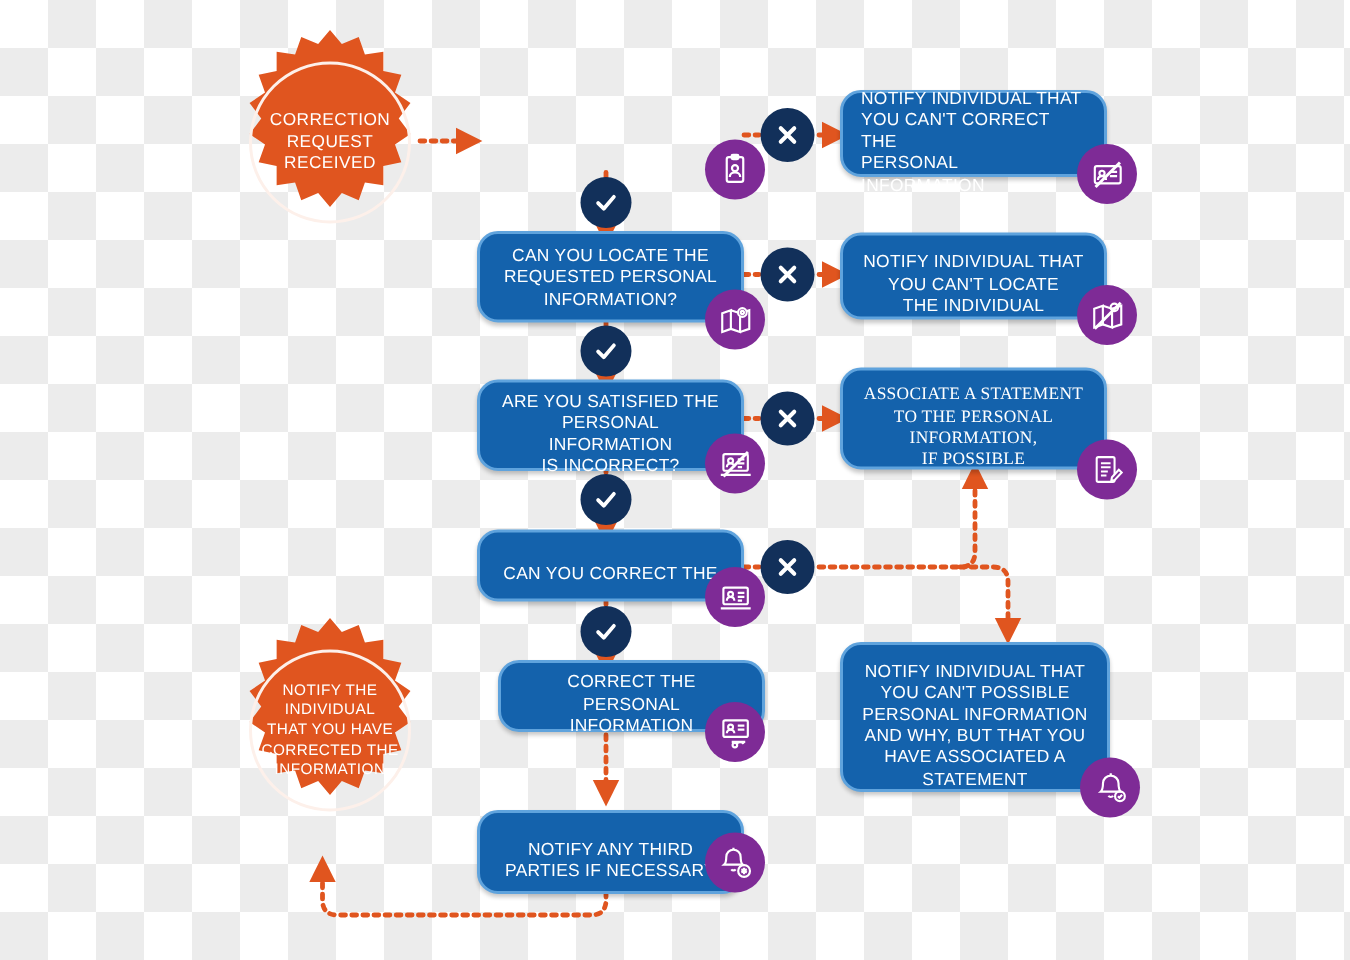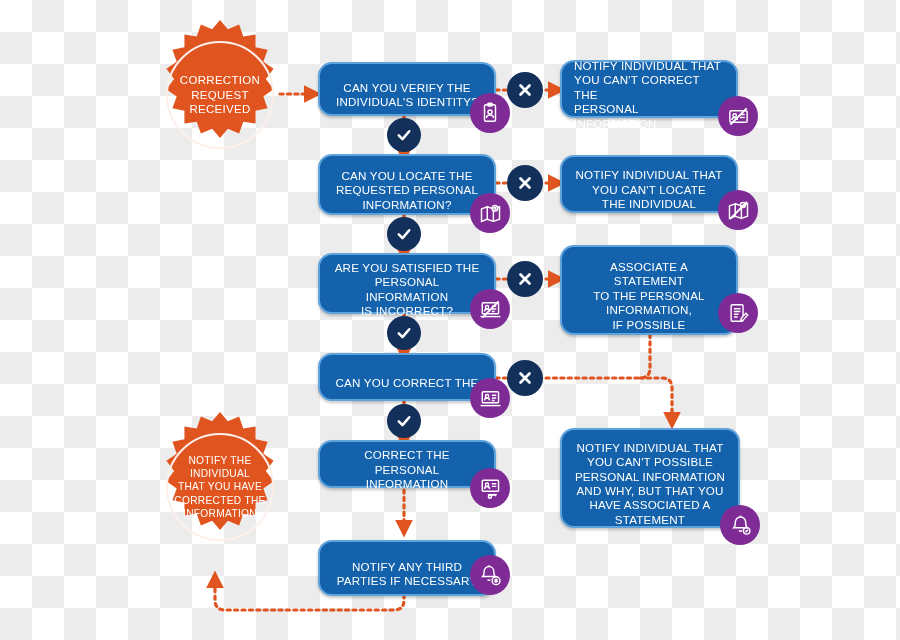--- a/index.html
+++ b/index.html
@@ -157,26 +157,20 @@
       <div>
         <div>NOTIFY THE</div>
         <div>INDIVIDUAL</div>
         <div>THAT YOU HAVE</div>
         <div>CORRECTED THE</div>
         <div>INFORMATION</div>
       </div>
     </div>
   </div>
 
-  <div class="box" style="left:318px; top:62px; width:178px; height:54px;">
-    <div class="txt">
-      <div>CAN YOU VERIFY THE</div>
-      <div>INDIVIDUAL'S IDENTITY?</div>
-    </div>
-  </div>
   <div class="picon" style="left:470px; top:93px; width:40px; height:40px;">
     <svg width="22" height="22" viewBox="0 0 24 24" fill="none" stroke="#fff" stroke-width="1.6">
       <rect x="6" y="3" width="12" height="18" rx="1.6"></rect>
       <rect x="9.5" y="1.4" width="5" height="3" rx="1"></rect>
       <circle cx="12" cy="11" r="2.2"></circle>
       <path d="M8.2 17.4c0-2.1 1.7-3.3 3.8-3.3s3.8 1.2 3.8 3.3"></path>
     </svg>
   </div>
 
   <div class="box left-align" style="left:560px; top:60px; width:178px; height:58px;">
@@ -201,21 +195,21 @@
       <path d="M6 6 L18 18 M18 6 L6 18"></path>
     </svg>
   </div>
 
   <div class="marker" style="left:387px; top:118px; width:34px; height:34px;">
     <svg width="18" height="18" viewBox="0 0 24 24" fill="none" stroke="#fff" stroke-width="3.4" stroke-linecap="round" stroke-linejoin="round">
       <path d="M5 12.5 L10 17.5 L19 7"></path>
     </svg>
   </div>
 
-  <div class="box" style="left:318px; top:154px; width:178px; height:61px;">
+  <div class="box" style="left:318px; top:154px; width:178px; height:61px;align-items:flex-end;">
     <div class="txt">
       <div>CAN YOU LOCATE THE</div>
       <div>REQUESTED PERSONAL</div>
       <div>INFORMATION?</div>
     </div>
   </div>
   <div class="picon" style="left:470px; top:193px; width:40px; height:40px;">
     <svg width="23" height="23" viewBox="0 0 24 24" fill="none" stroke="#fff" stroke-width="1.5">
       <path d="M2.6 7.2L8.6 5v13l-6 2.2V7.2z"></path>
       <path d="M8.6 5l6.4 2.2v13L8.6 18"></path>
@@ -265,21 +259,21 @@
     <svg width="23" height="23" viewBox="0 0 24 24" fill="none" stroke="#fff" stroke-width="1.5">
       <rect x="3.4" y="5" width="17" height="11.5" rx="1.2"></rect>
       <path d="M1.6 19.4h20.8"></path>
       <circle cx="8.4" cy="9.6" r="1.7"></circle>
       <path d="M5.8 14c0-1.6 1.2-2.5 2.6-2.5s2.6.9 2.6 2.5"></path>
       <path d="M13.4 8.6h4.6M13.4 11.4h4.6M13.4 14h3"></path>
       <path d="M3.5 20.5L20.5 3.5" stroke-width="2"></path>
     </svg>
   </div>
 
-  <div class="box" style="left:560px; top:245px; width:178px; height:90px;">
+  <div class="box" style="left:560px; top:245px; width:178px; height:68px;font-family:Liberation Serif, serif;">
     <div class="txt">
       <div>ASSOCIATE A STATEMENT</div>
       <div>TO THE PERSONAL</div>
       <div>INFORMATION,</div>
       <div>IF POSSIBLE</div>
     </div>
   </div>
   <div class="picon" style="left:718px; top:293px; width:40px; height:40px;">
     <svg width="22" height="22" viewBox="0 0 24 24" fill="none" stroke="#fff" stroke-width="1.5">
       <rect x="4.5" y="3" width="13" height="18" rx="1.2"></rect>
@@ -340,21 +334,21 @@
   <div class="picon" style="left:720px; top:505px; width:40px; height:40px;">
     <svg width="23" height="23" viewBox="0 0 24 24" fill="none" stroke="#fff" stroke-width="1.5">
       <path d="M12 3.2a5.4 5.4 0 0 0-5.4 5.4c0 4.4-1.6 5.8-1.6 5.8h14s-1.6-1.4-1.6-5.8A5.4 5.4 0 0 0 12 3.2z"></path>
       <path d="M10.4 17.2a1.9 1.9 0 0 0 3.2 0"></path>
       <path d="M12 1.6v1.4"></path>
       <circle cx="18.4" cy="17.6" r="3.4"></circle>
       <path d="M17 17.6l1 1 1.9-2.1"></path>
     </svg>
   </div>
 
-  <div class="box" style="left:318px; top:440px; width:178px; height:48px;">
+  <div class="box" style="left:332px; top:440px; width:178px; height:48px;">
     <div class="txt">
       <div>CORRECT THE PERSONAL</div>
       <div>INFORMATION</div>
     </div>
   </div>
   <div class="picon" style="left:470px; top:468px; width:40px; height:40px;">
     <svg width="23" height="23" viewBox="0 0 24 24" fill="none" stroke="#fff" stroke-width="1.5">
       <rect x="3.4" y="3.4" width="17" height="11.5" rx="1.2"></rect>
       <circle cx="8.4" cy="8" r="1.7"></circle>
       <path d="M5.8 12.4c0-1.6 1.2-2.5 2.6-2.5s2.6.9 2.6 2.5"></path>

